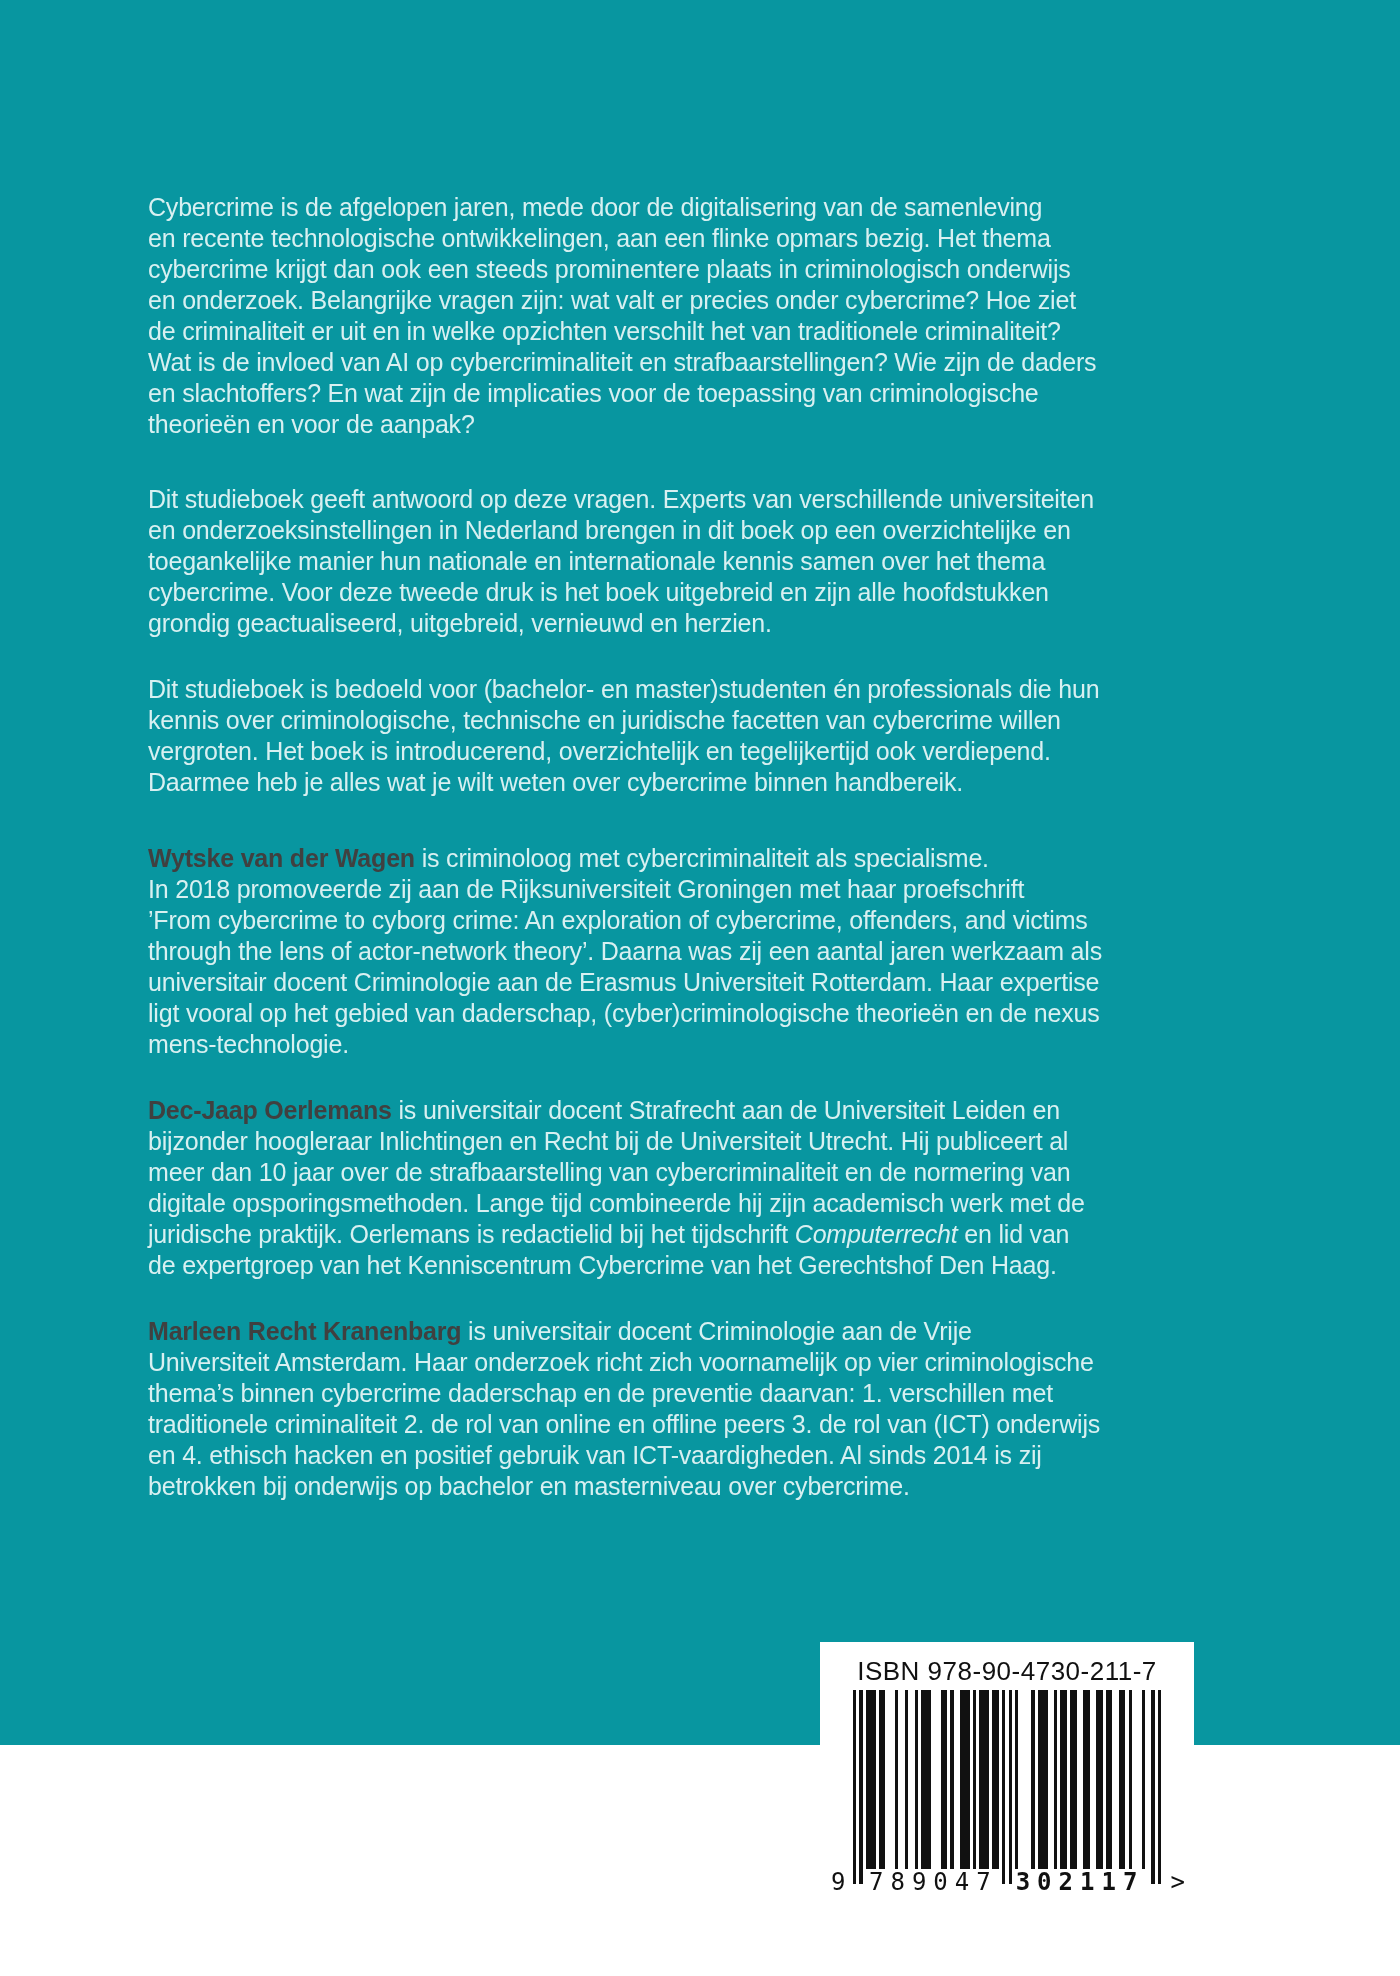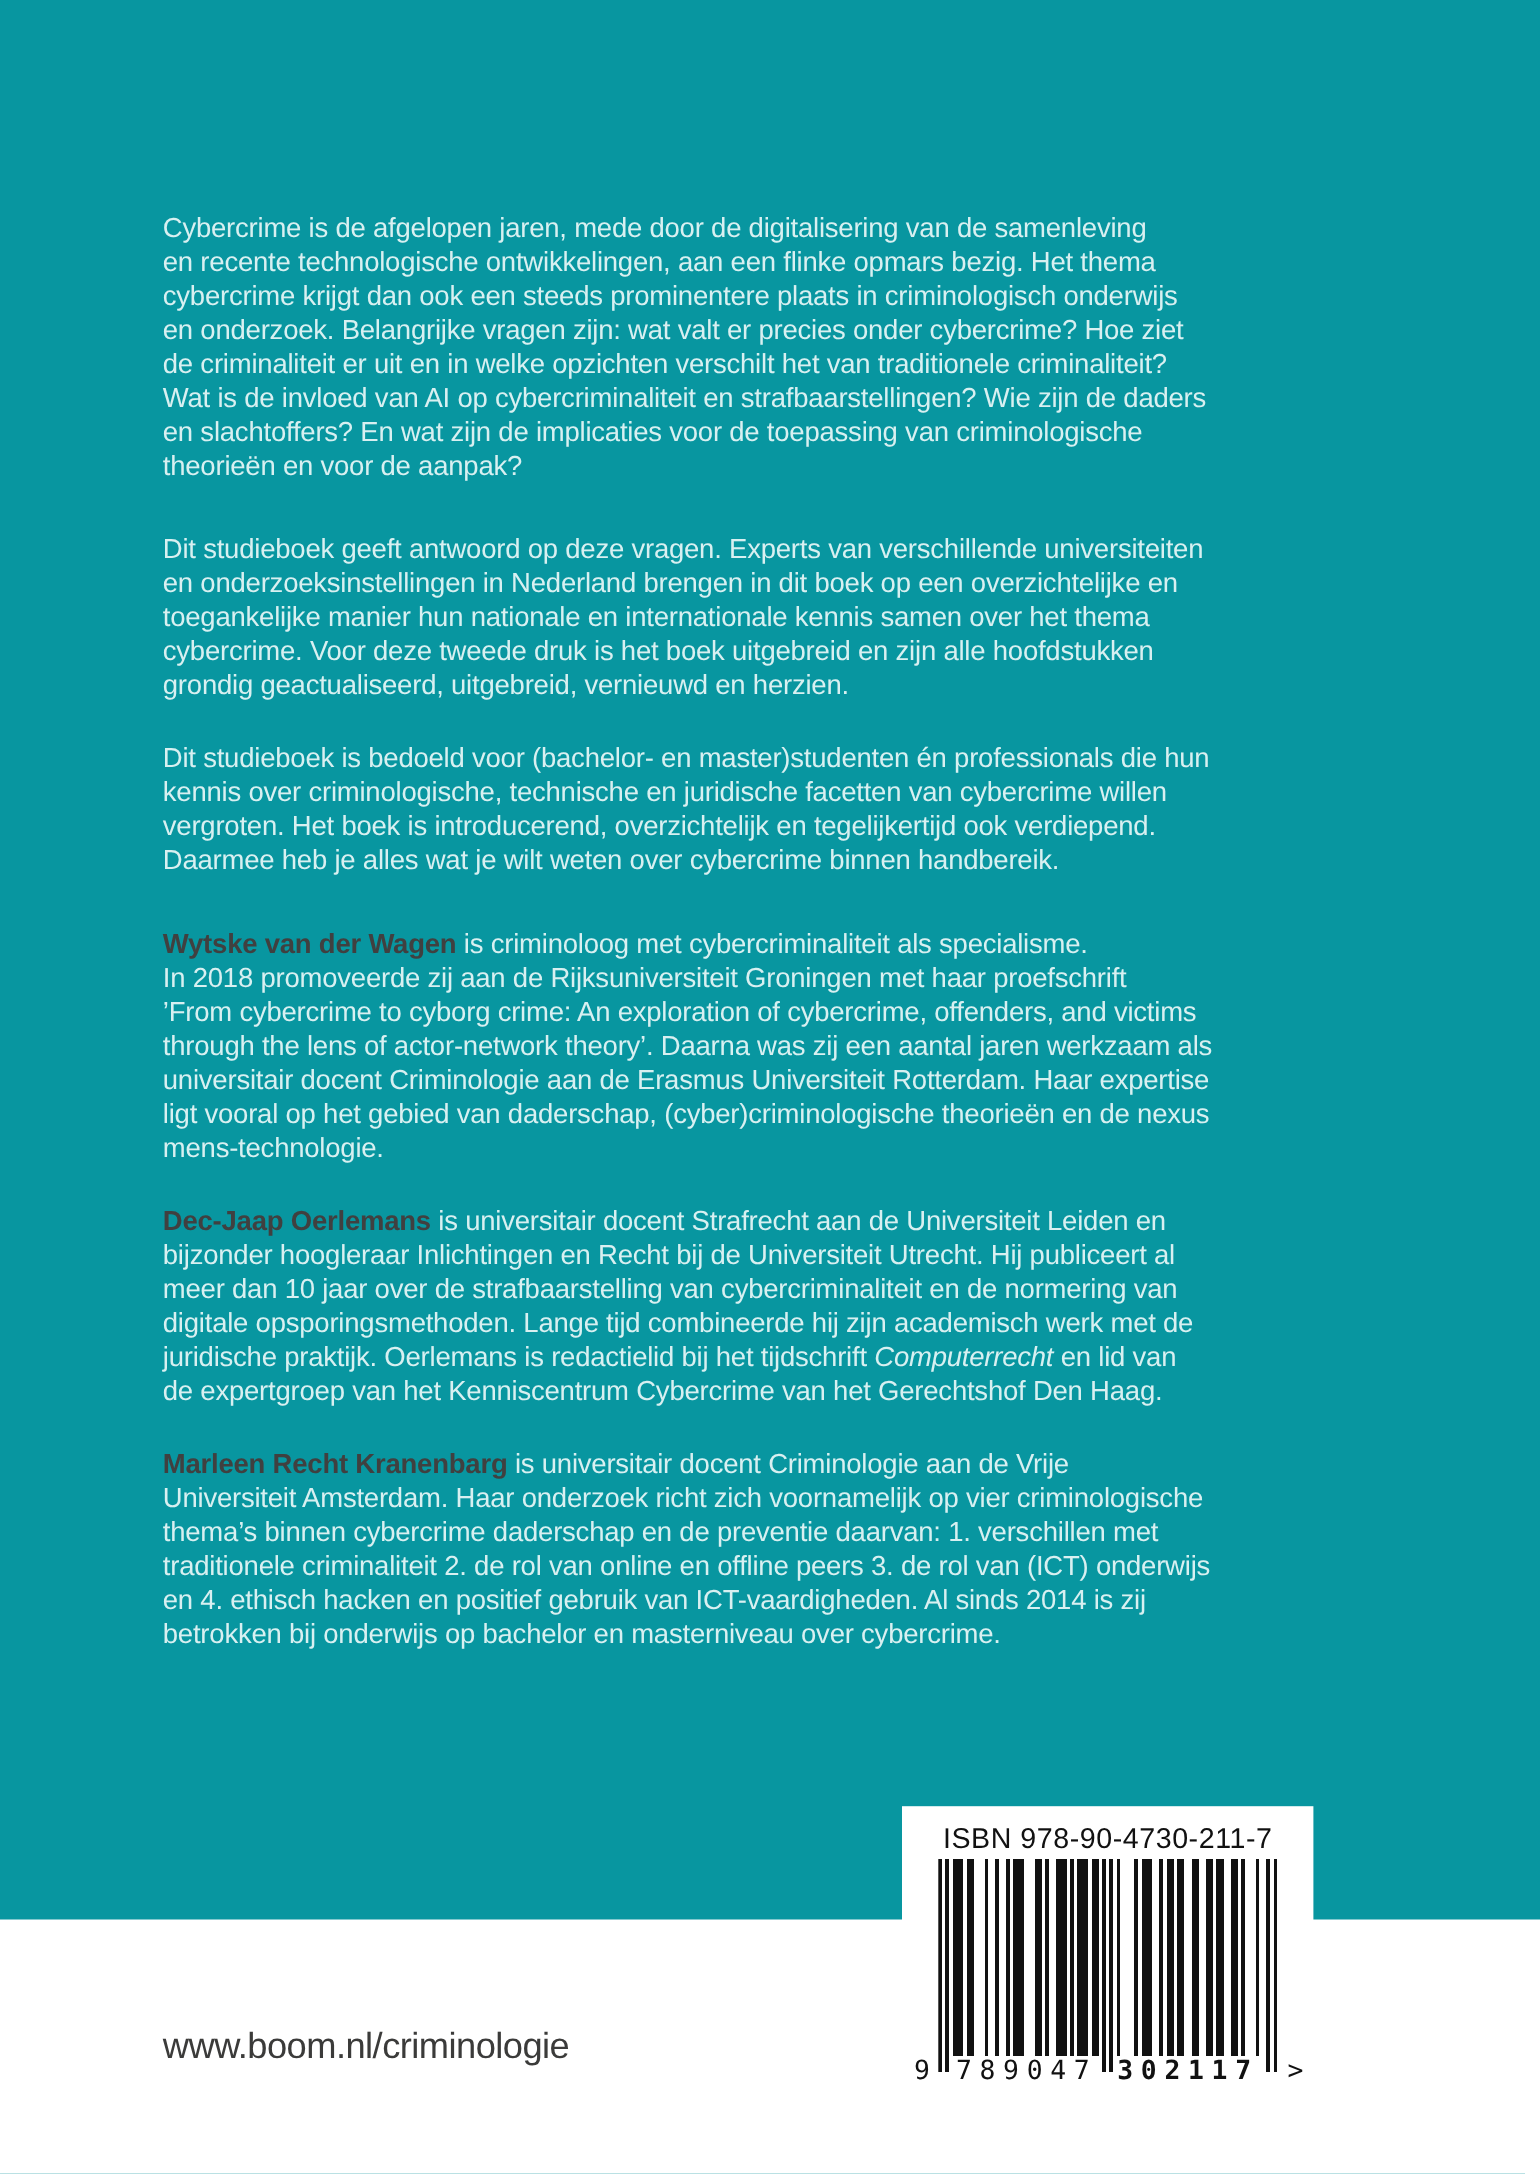--- a/index.html
+++ b/index.html
@@ -168,15 +168,14 @@
         </svg>
       <div class="barcode-digits">
         <span class="d-first">9</span>
         <span class="d-g1">789047</span>
         <span class="d-g2">302117</span>
         <span class="d-last">&gt;</span>
       </div>
     </div>
   </div>
 
-  <div class="footer-url">www.boom.nl/criminologie</div>
 
 </div>
 
 </body></html>

